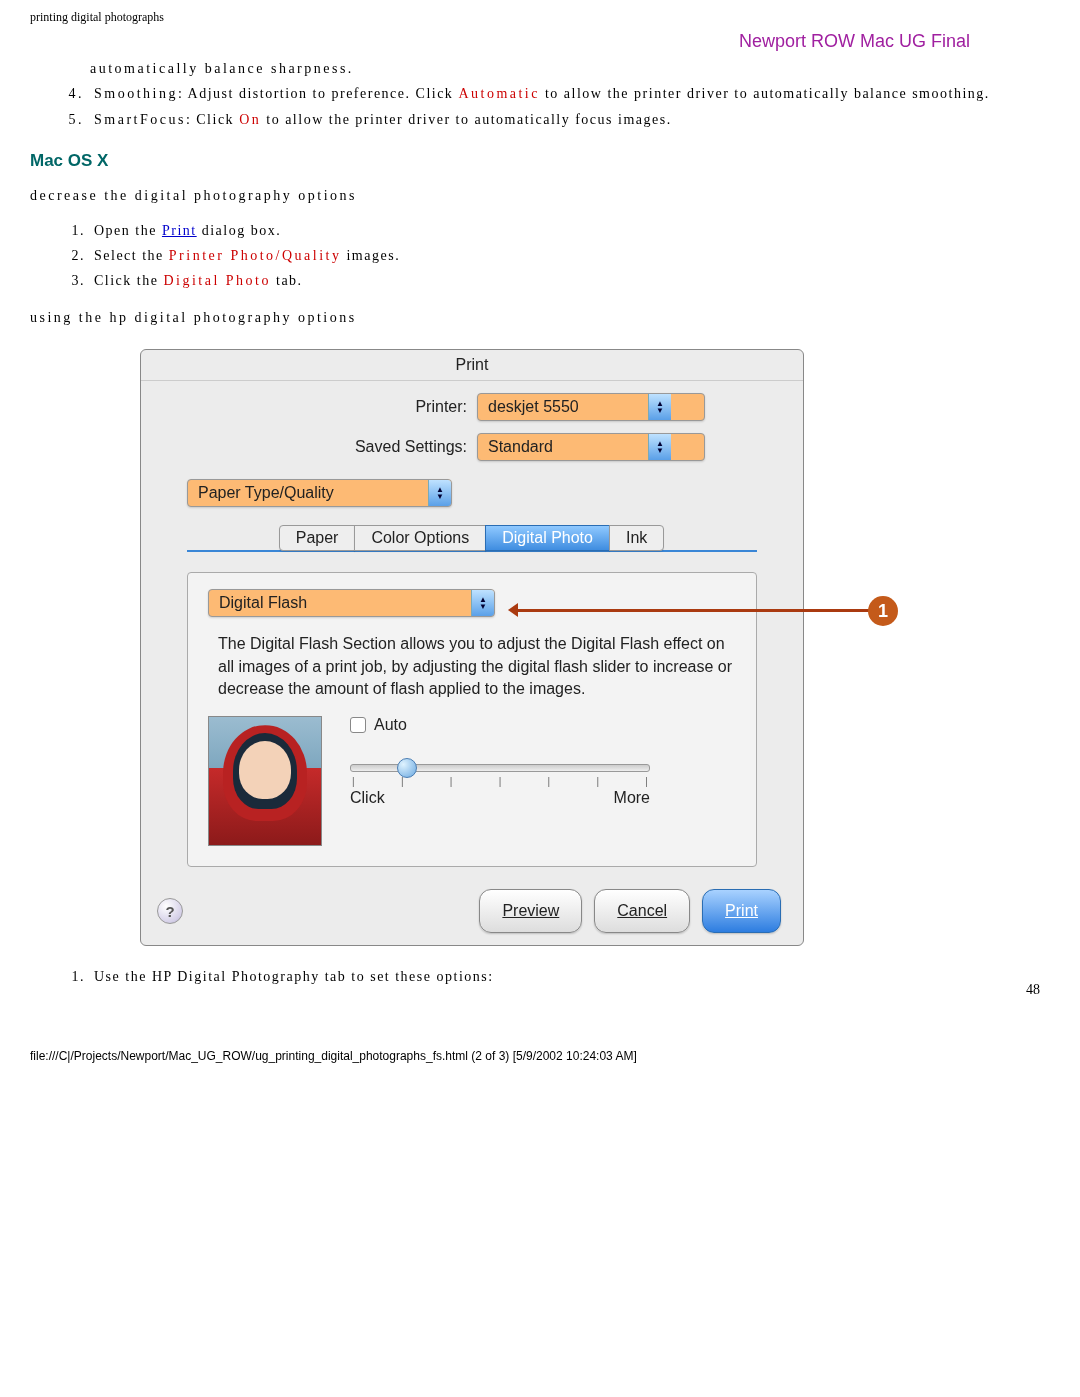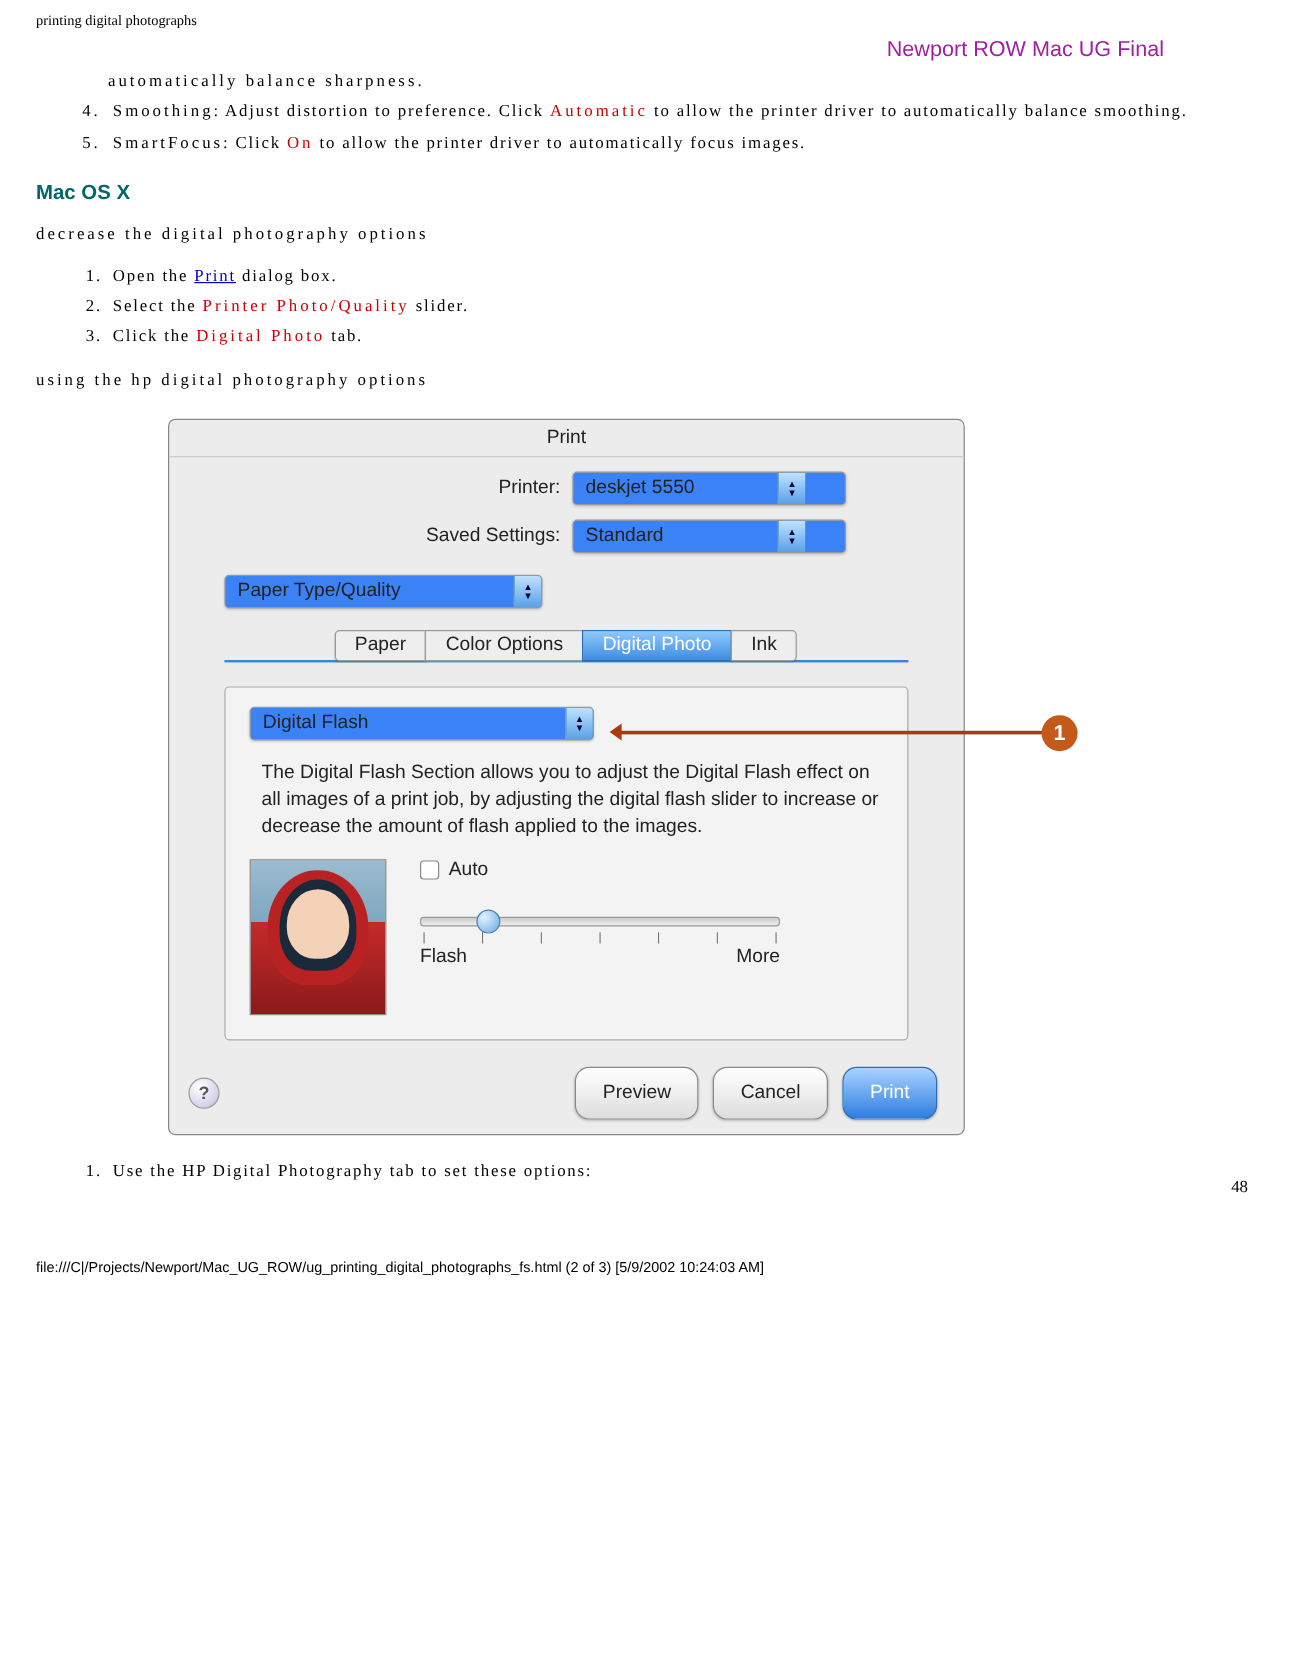--- a/index.html
+++ b/index.html
@@ -83,21 +83,21 @@
     padding-left: 36px;
   }
   .field-label {
     width: 290px;
     text-align: right;
     padding-right: 10px;
   }
   .aqua-select {
     display: inline-flex;
     align-items: center;
-    background: #3b82f6;
+    background: #fdba74;
     border: 1px solid #999;
     border-radius: 4px;
     height: 26px;
     box-shadow: 0 1px 2px rgba(0,0,0,0.15);
     overflow: hidden;
   }
   .aqua-select .sel-text {
     padding: 0 10px;
     min-width: 150px;
   }
@@ -204,20 +204,21 @@
     border:1px solid #999;
     display:flex; align-items:center; justify-content:center;
     color:#555; font-weight:bold; font-size:15px;
   }
   .spacer { flex:1; }
   .aqua-button {
     border:1px solid #888; border-radius:12px;
     padding: 12px 22px;
     background: linear-gradient(#fff,#ddd);
     box-shadow: 0 1px 2px rgba(0,0,0,0.2);
+    text-decoration: underline;
   }
   .aqua-button.primary {
     background: linear-gradient(#a9d2ff,#2d7de0);
     color:white; border-color:#2a6db3;
   }
   .callout-line {
     position:absolute;
     top: 260px;
     left: 374px;
     width: 358px;
@@ -278,21 +279,21 @@
 
 <div class="section-heading">Mac OS X</div>
 
 <div class="spaced sub-title">decrease the digital photography options</div>
 
 <ol class="instr spaced-tight">
   <li>
     <span>Open the </span><span class="link">Print</span><span> dialog box.</span>
   </li>
   <li>
-    <span>Select the </span><span class="red spaced">Printer Photo/Quality</span><span> slider.</span>
+    <span>Select the </span><span class="red spaced">Printer Photo/Quality</span><span> images.</span>
   </li>
   <li>
     <span>Click the </span><span class="red spaced">Digital Photo</span><span> tab.</span>
   </li>
 </ol>
 
 <div class="spaced sub-title">using the hp digital photography options</div>
 
 <div class="dialog-wrap">
   <div class="dialog">
@@ -355,21 +356,21 @@
             <div class="ticks">
                 <span>|</span>
                 <span>|</span>
                 <span>|</span>
                 <span>|</span>
                 <span>|</span>
                 <span>|</span>
                 <span>|</span>
               </div>
             <div class="slider-labels">
-              <span>Flash</span>
+              <span>Click</span>
               <span>More</span>
             </div>
           </div>
         </div>
       </div>
     </div>
 
     <div class="button-row">
       <div class="help-btn">?</div>
       <div class="spacer"></div>

